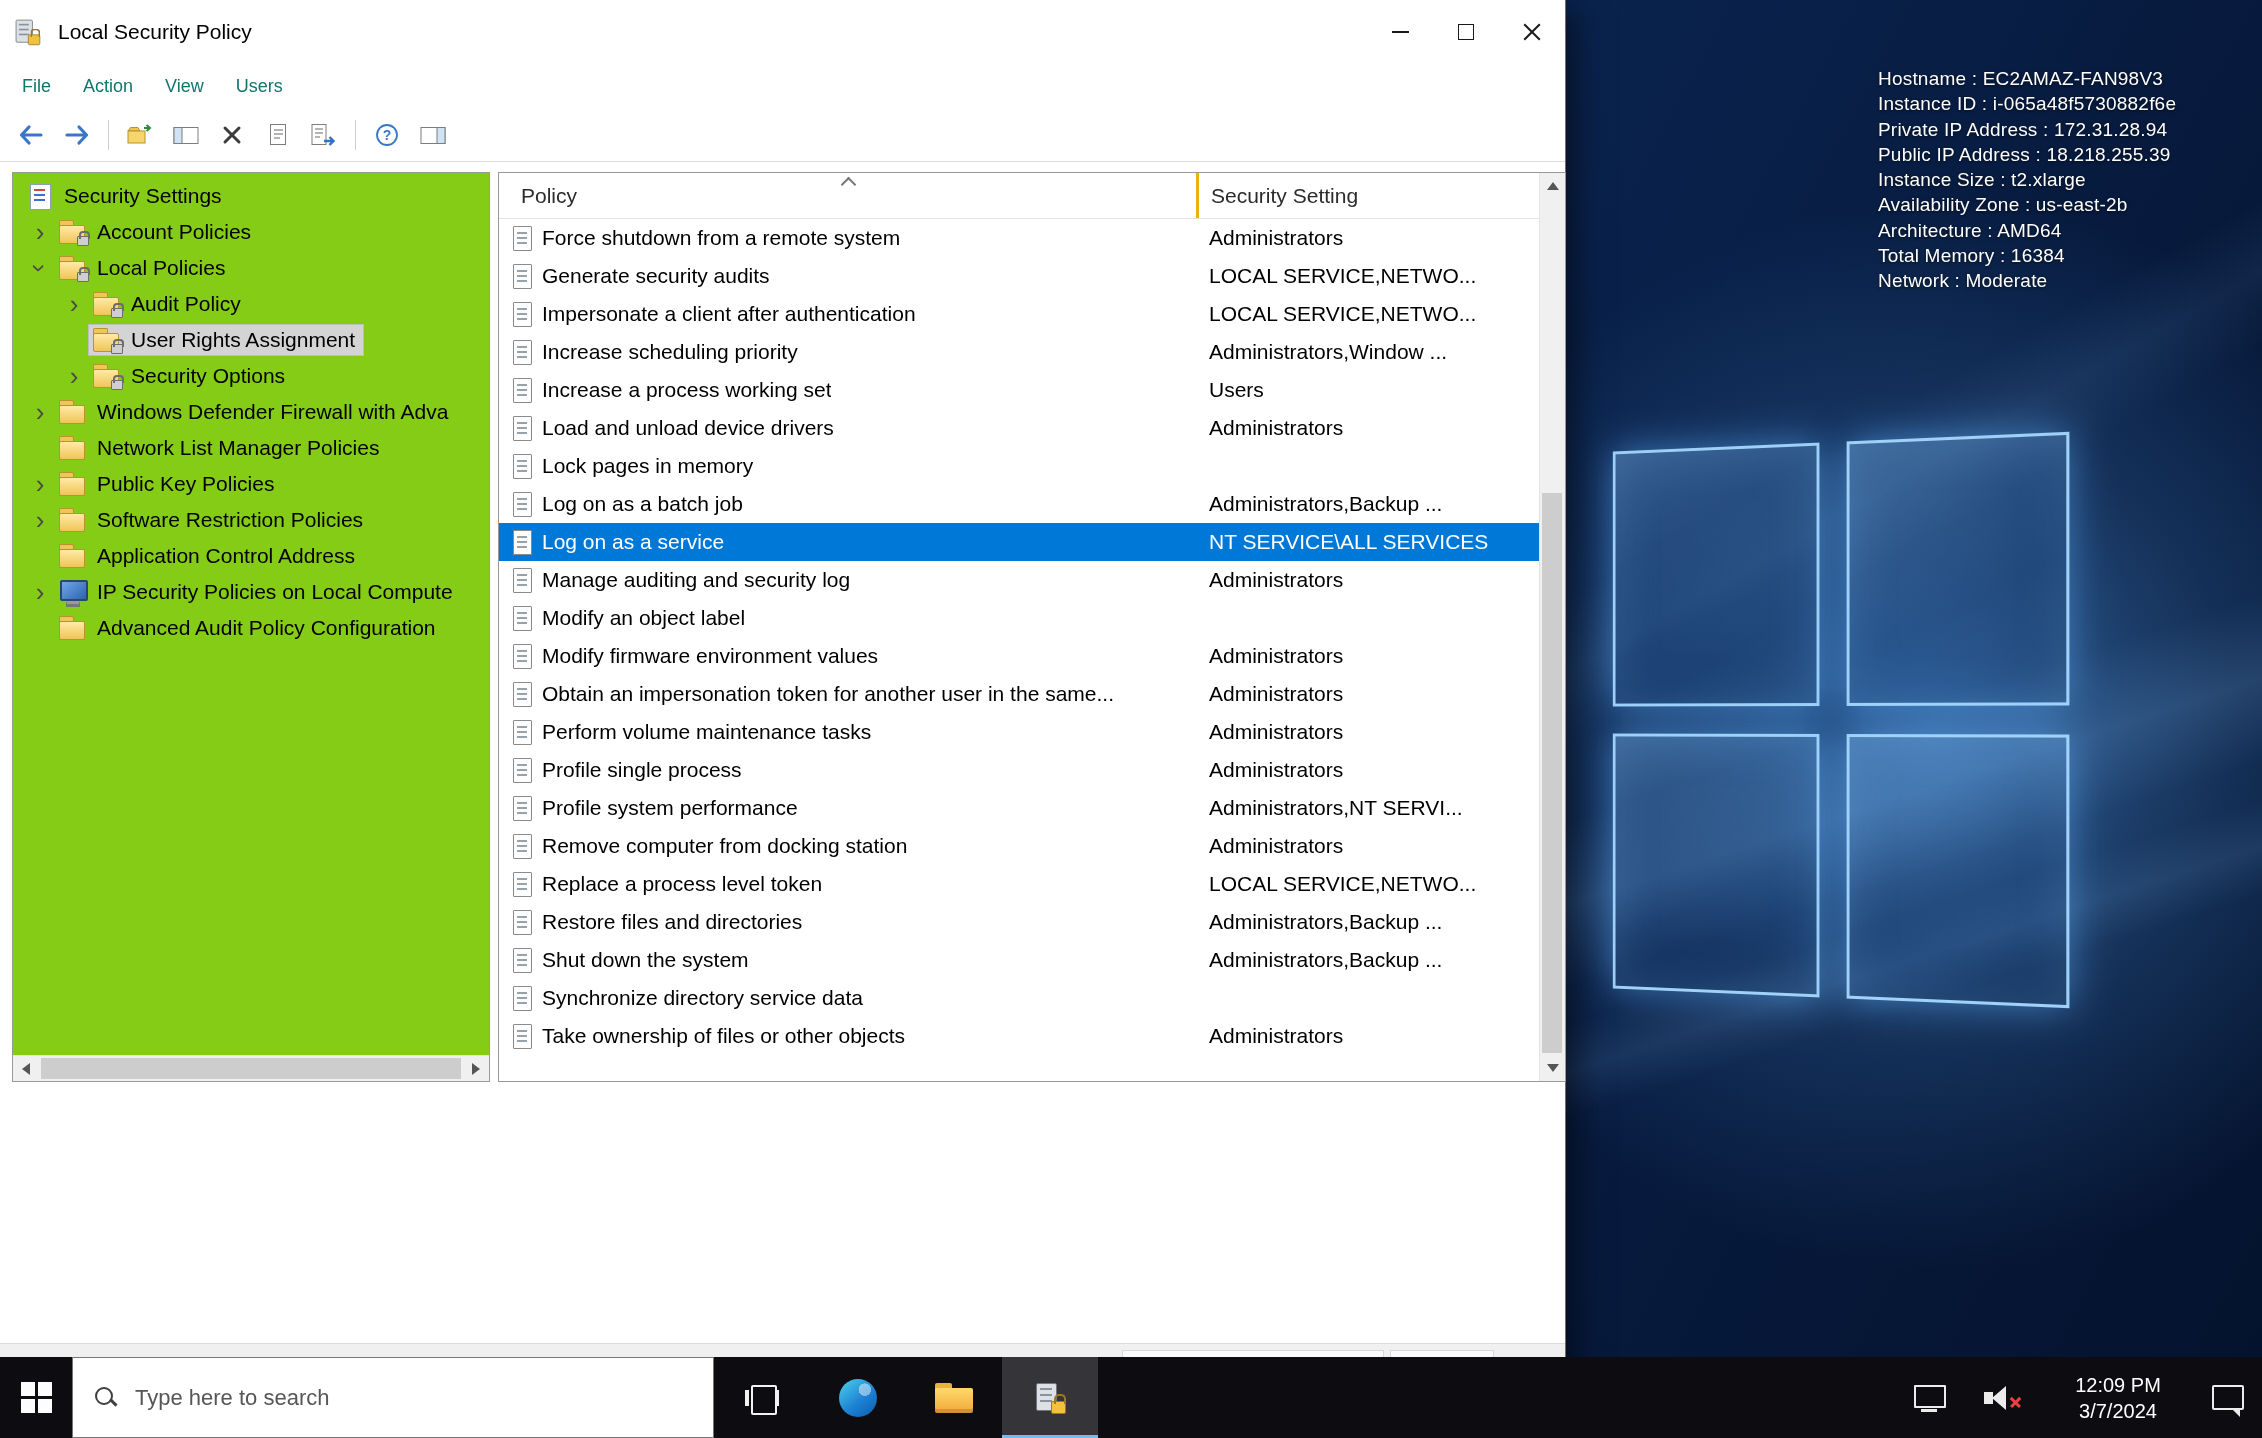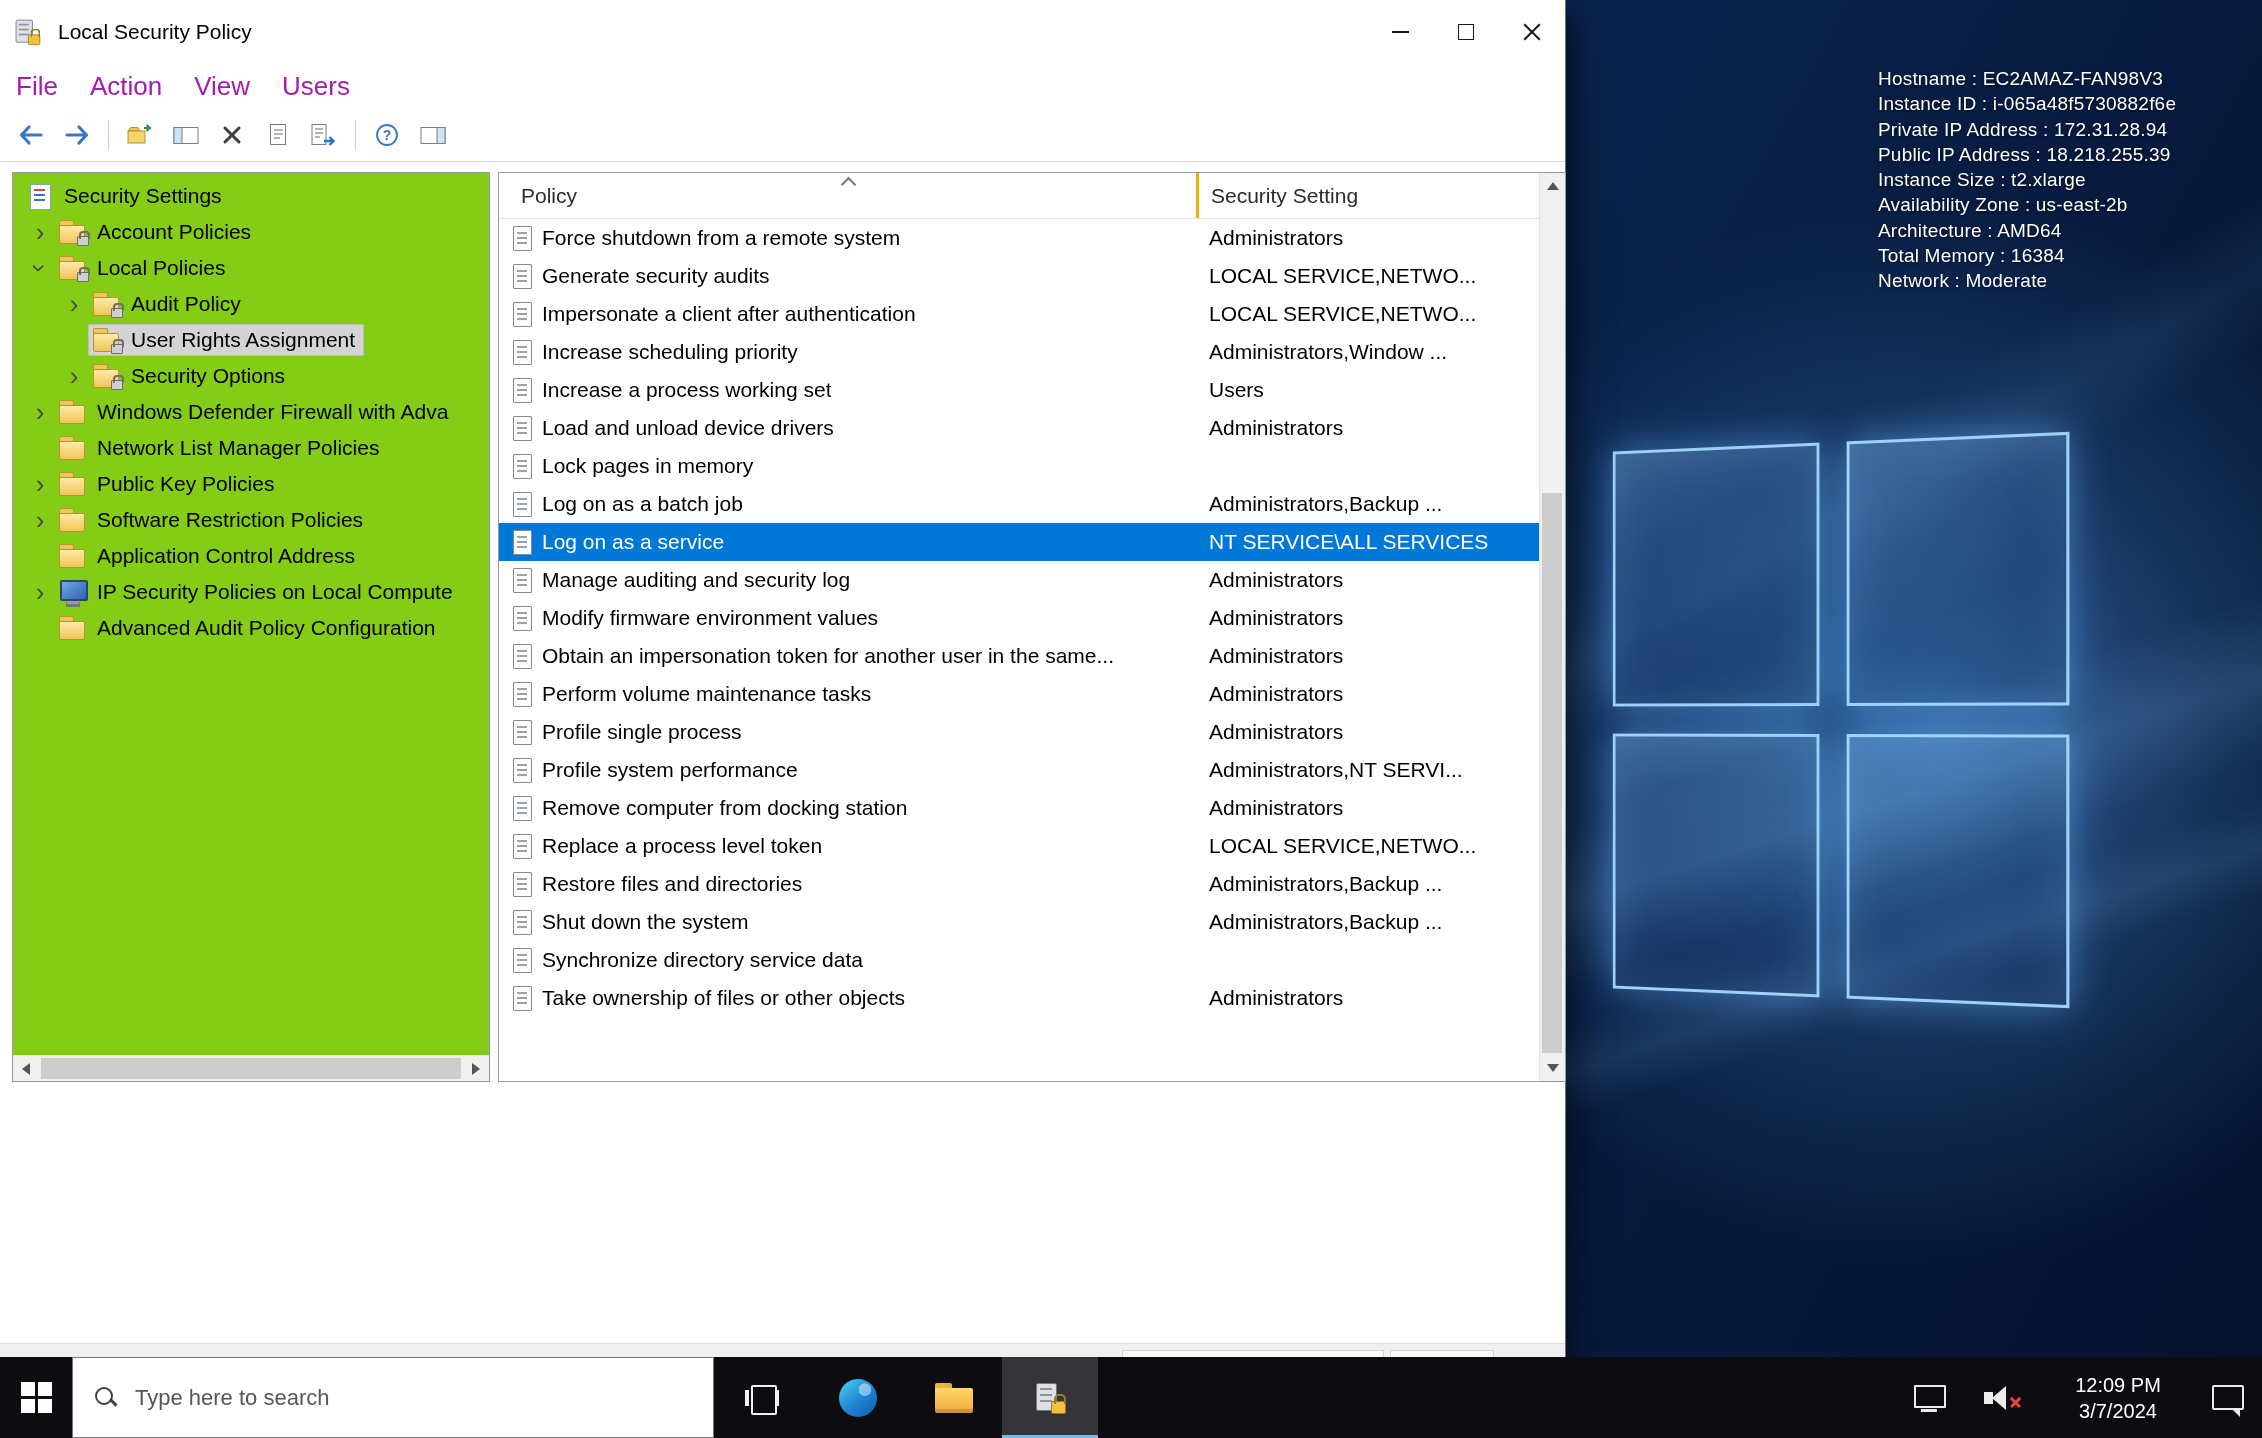--- a/index.html
+++ b/index.html
@@ -31,21 +31,21 @@
   .title-text{font-size:21px;color:#000;margin-left:12px}
   .win-controls{position:absolute;right:0;top:0;height:100%;display:flex}
   .win-btn{width:66px;height:100%;display:flex;align-items:center;justify-content:center}
   .glyph-min{width:17px;height:2px;background:#1a1a1a}
   .glyph-max{width:16px;height:16px;border:1.5px solid #1a1a1a}
   .glyph-close{position:relative;width:20px;height:20px}
   .glyph-close::before,.glyph-close::after{content:"";position:absolute;left:-1px;top:9px;width:22px;height:2px;background:#1a1a1a}
   .glyph-close::before{transform:rotate(45deg)}
   .glyph-close::after{transform:rotate(-45deg)}
 
-  .menubar{height:44px;display:flex;align-items:center;padding-left:0;font-size:26px;color:#a21caf}
+  .menubar{height:44px;display:flex;align-items:center;padding-left:6px;font-size:18px;color:#0f766e}
   .menu-item{padding:0 16px;height:100%;display:flex;align-items:center}
 
   .toolbar{height:54px;display:flex;align-items:center;padding-left:10px;gap:4px;border-bottom:1px solid #dcdcdc}
   .tb-btn{width:42px;height:42px;display:flex;align-items:center;justify-content:center}
   .tb-sep{width:1px;height:30px;background:#cfcfcf;margin:0 6px}
 
   
   .tree-pane{position:absolute;left:12px;top:172px;width:478px;height:910px;border:1px solid #999;
     background:#84cc16;overflow:hidden}
   .tree-items{padding-top:5px}
@@ -451,20 +451,25 @@
     <span class="cell-policy">Log on as a service</span>
     <span class="cell-setting">NT SERVICE\ALL SERVICES</span>
   </div>
           <div class="list-row">
     <span class="doc-icon"></span>
     <span class="cell-policy">Manage auditing and security log</span>
     <span class="cell-setting">Administrators</span>
   </div>
           <div class="list-row">
     <span class="doc-icon"></span>
+    <span class="cell-policy">Modify an object label</span>
+    <span class="cell-setting"></span>
+  </div>
+          <div class="list-row">
+    <span class="doc-icon"></span>
     <span class="cell-policy">Modify firmware environment values</span>
     <span class="cell-setting">Administrators</span>
   </div>
           <div class="list-row">
     <span class="doc-icon"></span>
     <span class="cell-policy">Obtain an impersonation token for another user in the same...</span>
     <span class="cell-setting">Administrators</span>
   </div>
           <div class="list-row">
     <span class="doc-icon"></span>

